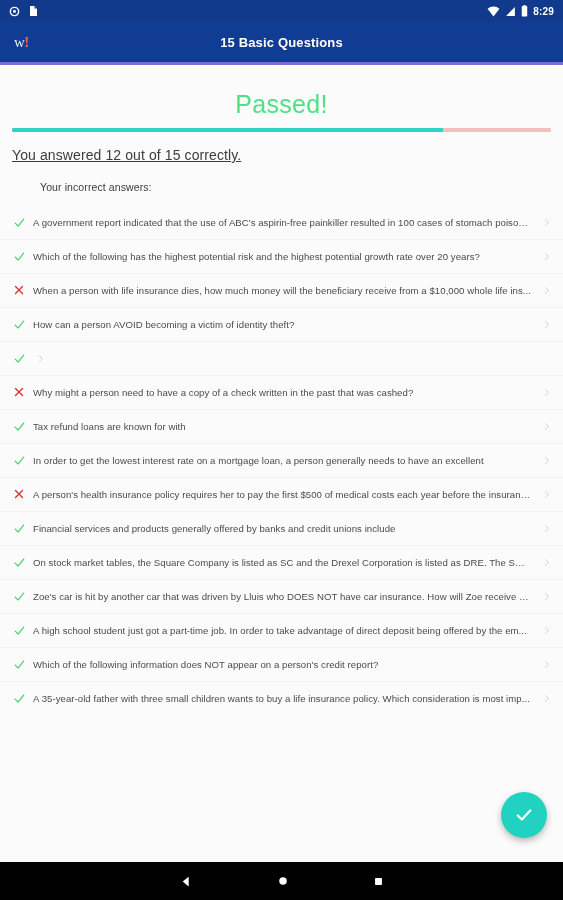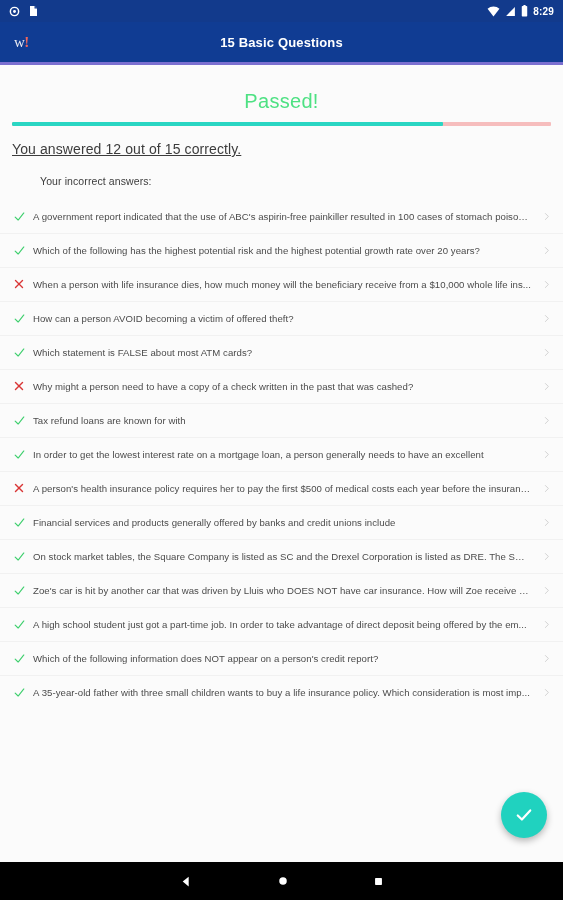--- a/index.html
+++ b/index.html
@@ -84,21 +84,21 @@
   
   .content {
     flex: 1 1 auto;
     background: #fbfbfb;
     overflow: hidden;
     position: relative;
   }
 
   .result-heading {
     text-align: center;
-    font-size: 20px;
+    font-size: 25px;
     color: #4ee183;
     padding-top: 25px;
     padding-bottom: 9px;
     font-weight: normal;
     letter-spacing: .3px;
   }
 
   .score-bar {
     margin: 0 12px;
     height: 4px;
@@ -300,34 +300,33 @@
               <path d="M9 4 L17 12 L9 20" fill="none" stroke="#c9c9c9" stroke-width="2.2" stroke-linecap="round" stroke-linejoin="round"></path>
             </svg>
           </span>
         </div>
         <div class="question-row">
           <span class="mark">
             <svg width="13" height="13" viewBox="0 0 24 24">
               <path d="M4 13 L9.5 18.5 L20 5.5" fill="none" stroke="#3ecf6d" stroke-width="2.1" stroke-linecap="round" stroke-linejoin="round"></path>
             </svg>
           </span>
-          <span class="q-text">How can a person AVOID becoming a victim of offered theft?</span>
-          <span class="chevron">
-            <svg width="9" height="9" viewBox="0 0 24 24">
-              <path d="M9 4 L17 12 L9 20" fill="none" stroke="#c9c9c9" stroke-width="2.2" stroke-linecap="round" stroke-linejoin="round"></path>
-            </svg>
-          </span>
-        </div>
-        <div class="question-row">
-          <span class="mark">
-            <svg width="13" height="13" viewBox="0 0 24 24">
-              <path d="M4 13 L9.5 18.5 L20 5.5" fill="none" stroke="#3ecf6d" stroke-width="2.1" stroke-linecap="round" stroke-linejoin="round"></path>
-            </svg>
-          </span>
-          <span class="q-text">Which statement is FALSE about most ATM cards?</span>
+          <span class="q-text">How can a person AVOID becoming a victim of identity theft?</span>
+          <span class="chevron">
+            <svg width="9" height="9" viewBox="0 0 24 24">
+              <path d="M9 4 L17 12 L9 20" fill="none" stroke="#c9c9c9" stroke-width="2.2" stroke-linecap="round" stroke-linejoin="round"></path>
+            </svg>
+          </span>
+        </div>
+        <div class="question-row">
+          <span class="mark">
+            <svg width="13" height="13" viewBox="0 0 24 24">
+              <path d="M4 13 L9.5 18.5 L20 5.5" fill="none" stroke="#3ecf6d" stroke-width="2.1" stroke-linecap="round" stroke-linejoin="round"></path>
+            </svg>
+          </span>
           <span class="chevron">
             <svg width="9" height="9" viewBox="0 0 24 24">
               <path d="M9 4 L17 12 L9 20" fill="none" stroke="#c9c9c9" stroke-width="2.2" stroke-linecap="round" stroke-linejoin="round"></path>
             </svg>
           </span>
         </div>
         <div class="question-row">
           <span class="mark">
             <svg width="12" height="12" viewBox="0 0 24 24">
               <path d="M5 5 L19 19" fill="none" stroke="#d93636" stroke-width="2.8" stroke-linecap="round" stroke-linejoin="round"></path>

